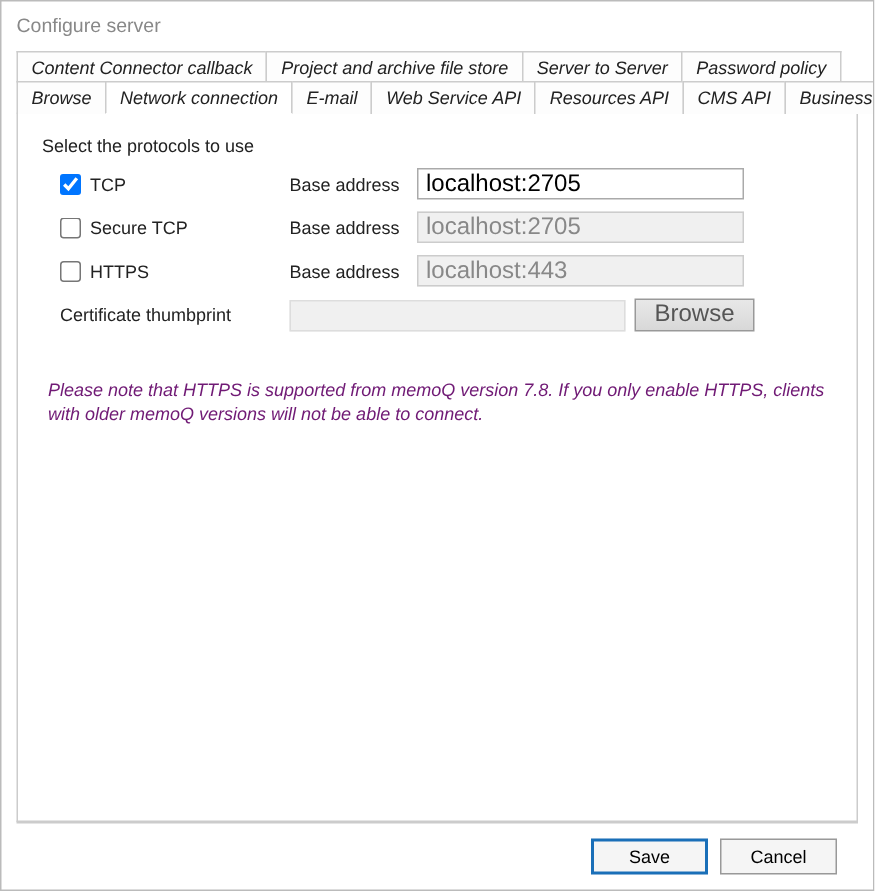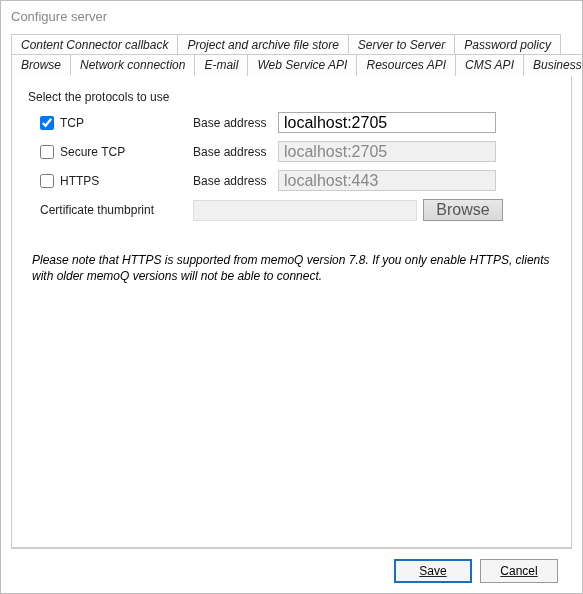--- a/index.html
+++ b/index.html
@@ -127,32 +127,31 @@
     border: 1px solid #999;
     background: linear-gradient(#e8e8e8,#d8d8d8);
     color: #555;
     cursor: pointer;
     font-family: inherit;
     font-size: 16px;
   }
   .note {
     margin-top: 32px;
     font-style: italic;
-    color: #000000;
+    color: #701a75;
     line-height: 1.3;
     padding: 0 4px;
   }
   .footer {
     border-top: 1px solid #ccc;
     padding: 10px 14px;
     display: flex;
     justify-content: flex-end;
     gap: 8px;
     margin: 0 10px;
-    text-decoration: underline;
   }
   .dlg-btn {
     width: 78px;
     height: 24px;
     border: 1px solid #999;
     background: #f5f5f5;
     font-family: inherit;
     font-size: 12px;
     cursor: pointer;
   }

